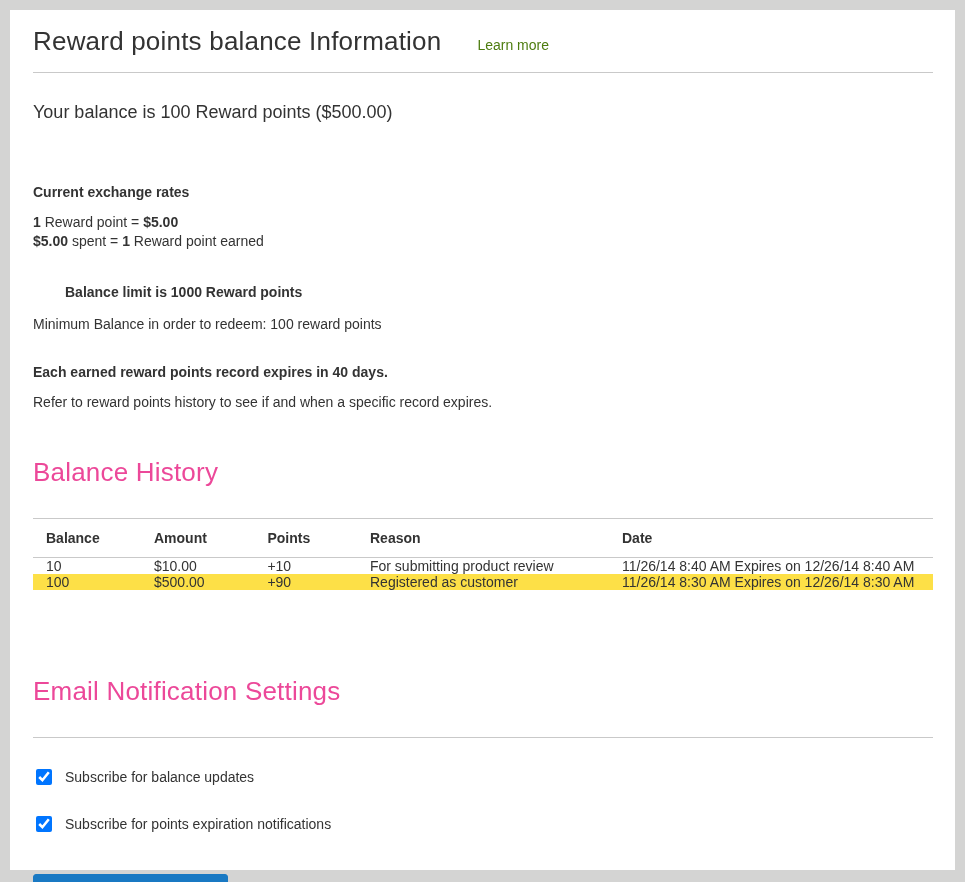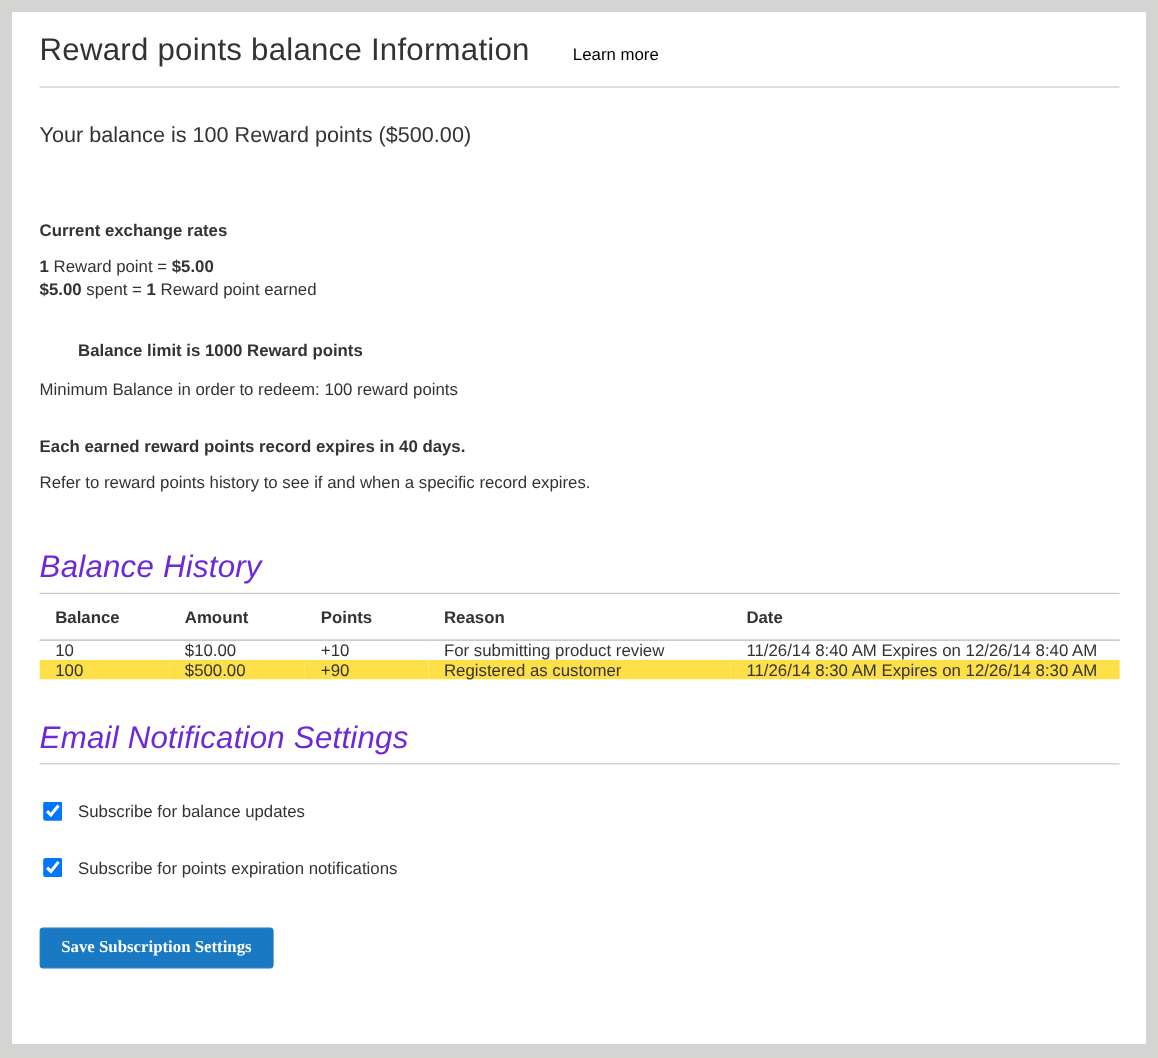--- a/index.html
+++ b/index.html
@@ -32,21 +32,21 @@
     padding-bottom: 15px;
   }
   .page-title {
     font-size: 26px;
     font-weight: 300;
     color: #333333;
     letter-spacing: 0.2px;
   }
   .learn-more {
     font-size: 14px;
-    color: #000000;
+    color: #4d7c0f;
     text-decoration: none;
     cursor: pointer;
   }
   
   .balance-summary {
     font-size: 18px;
     margin-top: 29px;
   }
   .subheading {
     font-weight: bold;
@@ -58,28 +58,27 @@
   }
   .rate-lines b { font-weight: bold; }
   .limit-heading { font-weight: bold; margin-top: 33px; padding-left: 32px; }
   .limit-note { margin-top: 16px; }
   .expiry-heading { font-weight: bold; margin-top: 32px; }
   .expiry-note { margin-top: 14px; }
   
   .section-heading {
     font-size: 26px;
     font-weight: 300;
-    color: #6d28d9;
+    color: #ec4899;
     border-bottom: 1px solid #c9c9c9;
-    padding-bottom: 6px;
+    padding-bottom: 30px;
     letter-spacing: 0.2px;
-    font-style: italic;
   }
   .history-heading { margin-top: 47px; }
-  .email-heading { margin-top: 33px; }
+  .email-heading { margin-top: 86px; }
   
   table.history-table {
     width: 100%;
     border-collapse: collapse;
     table-layout: fixed;
   }
   table.history-table th {
     text-align: left;
     font-weight: bold;
     font-size: 14px;

